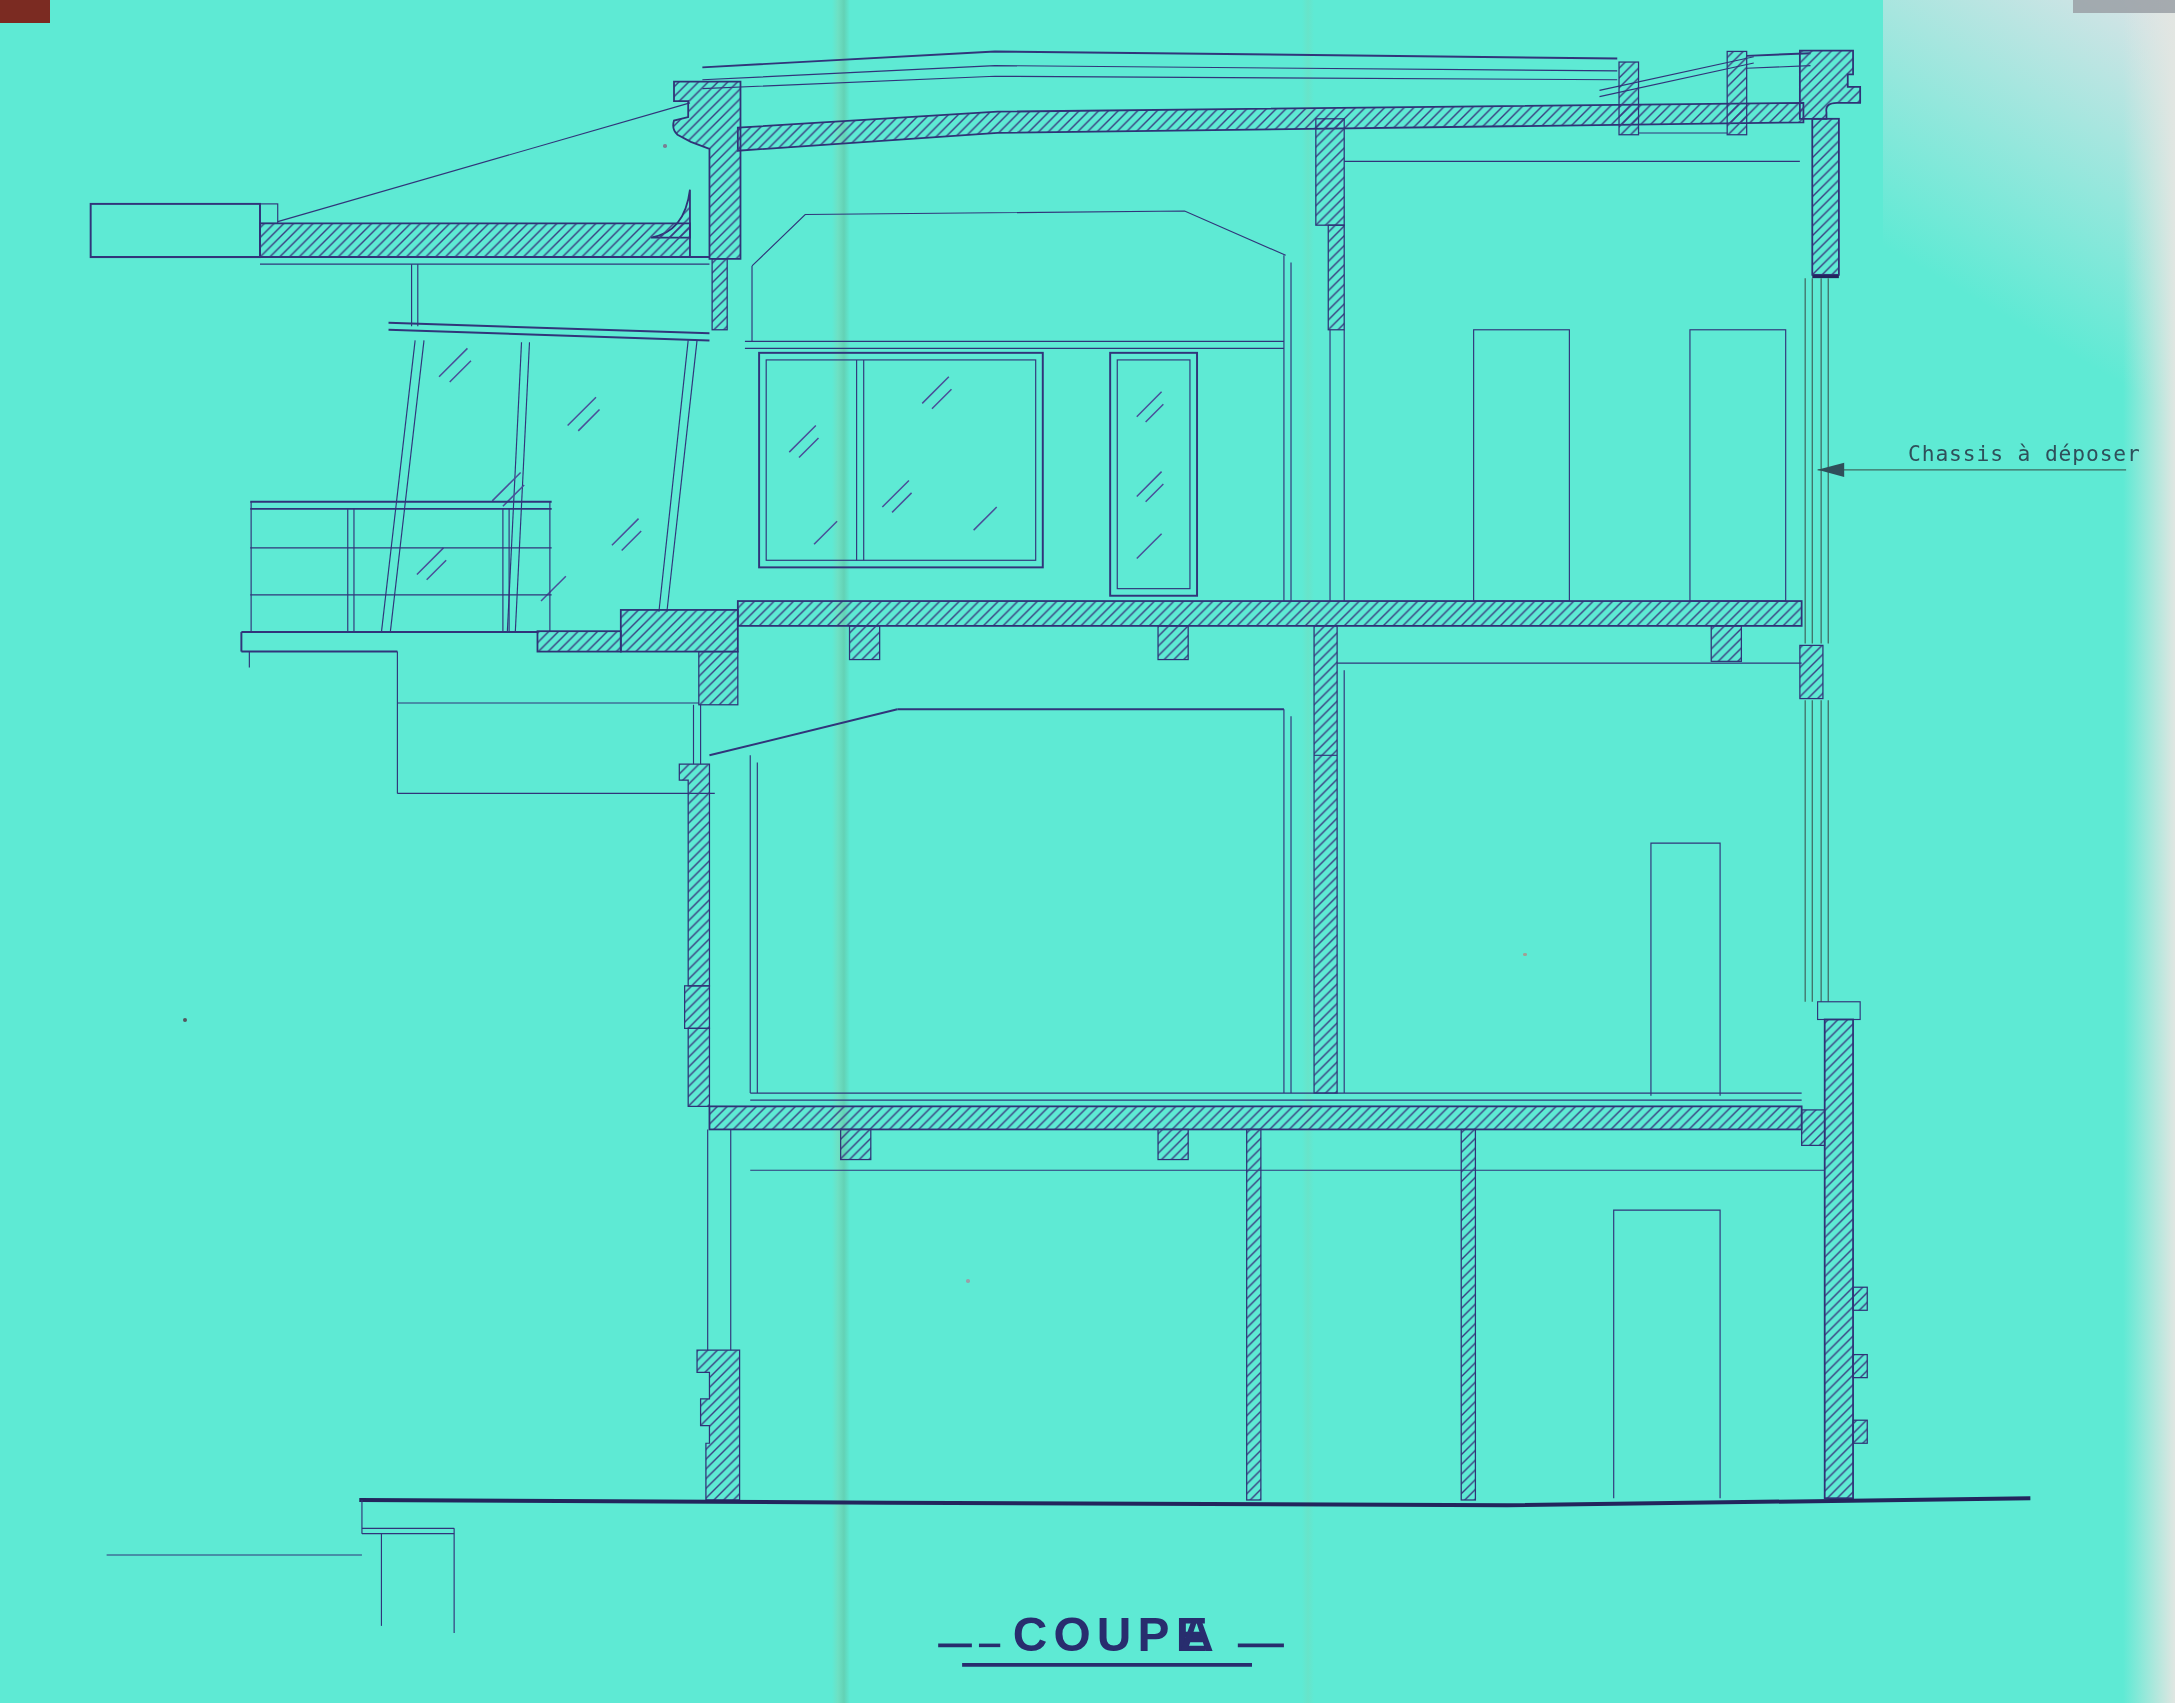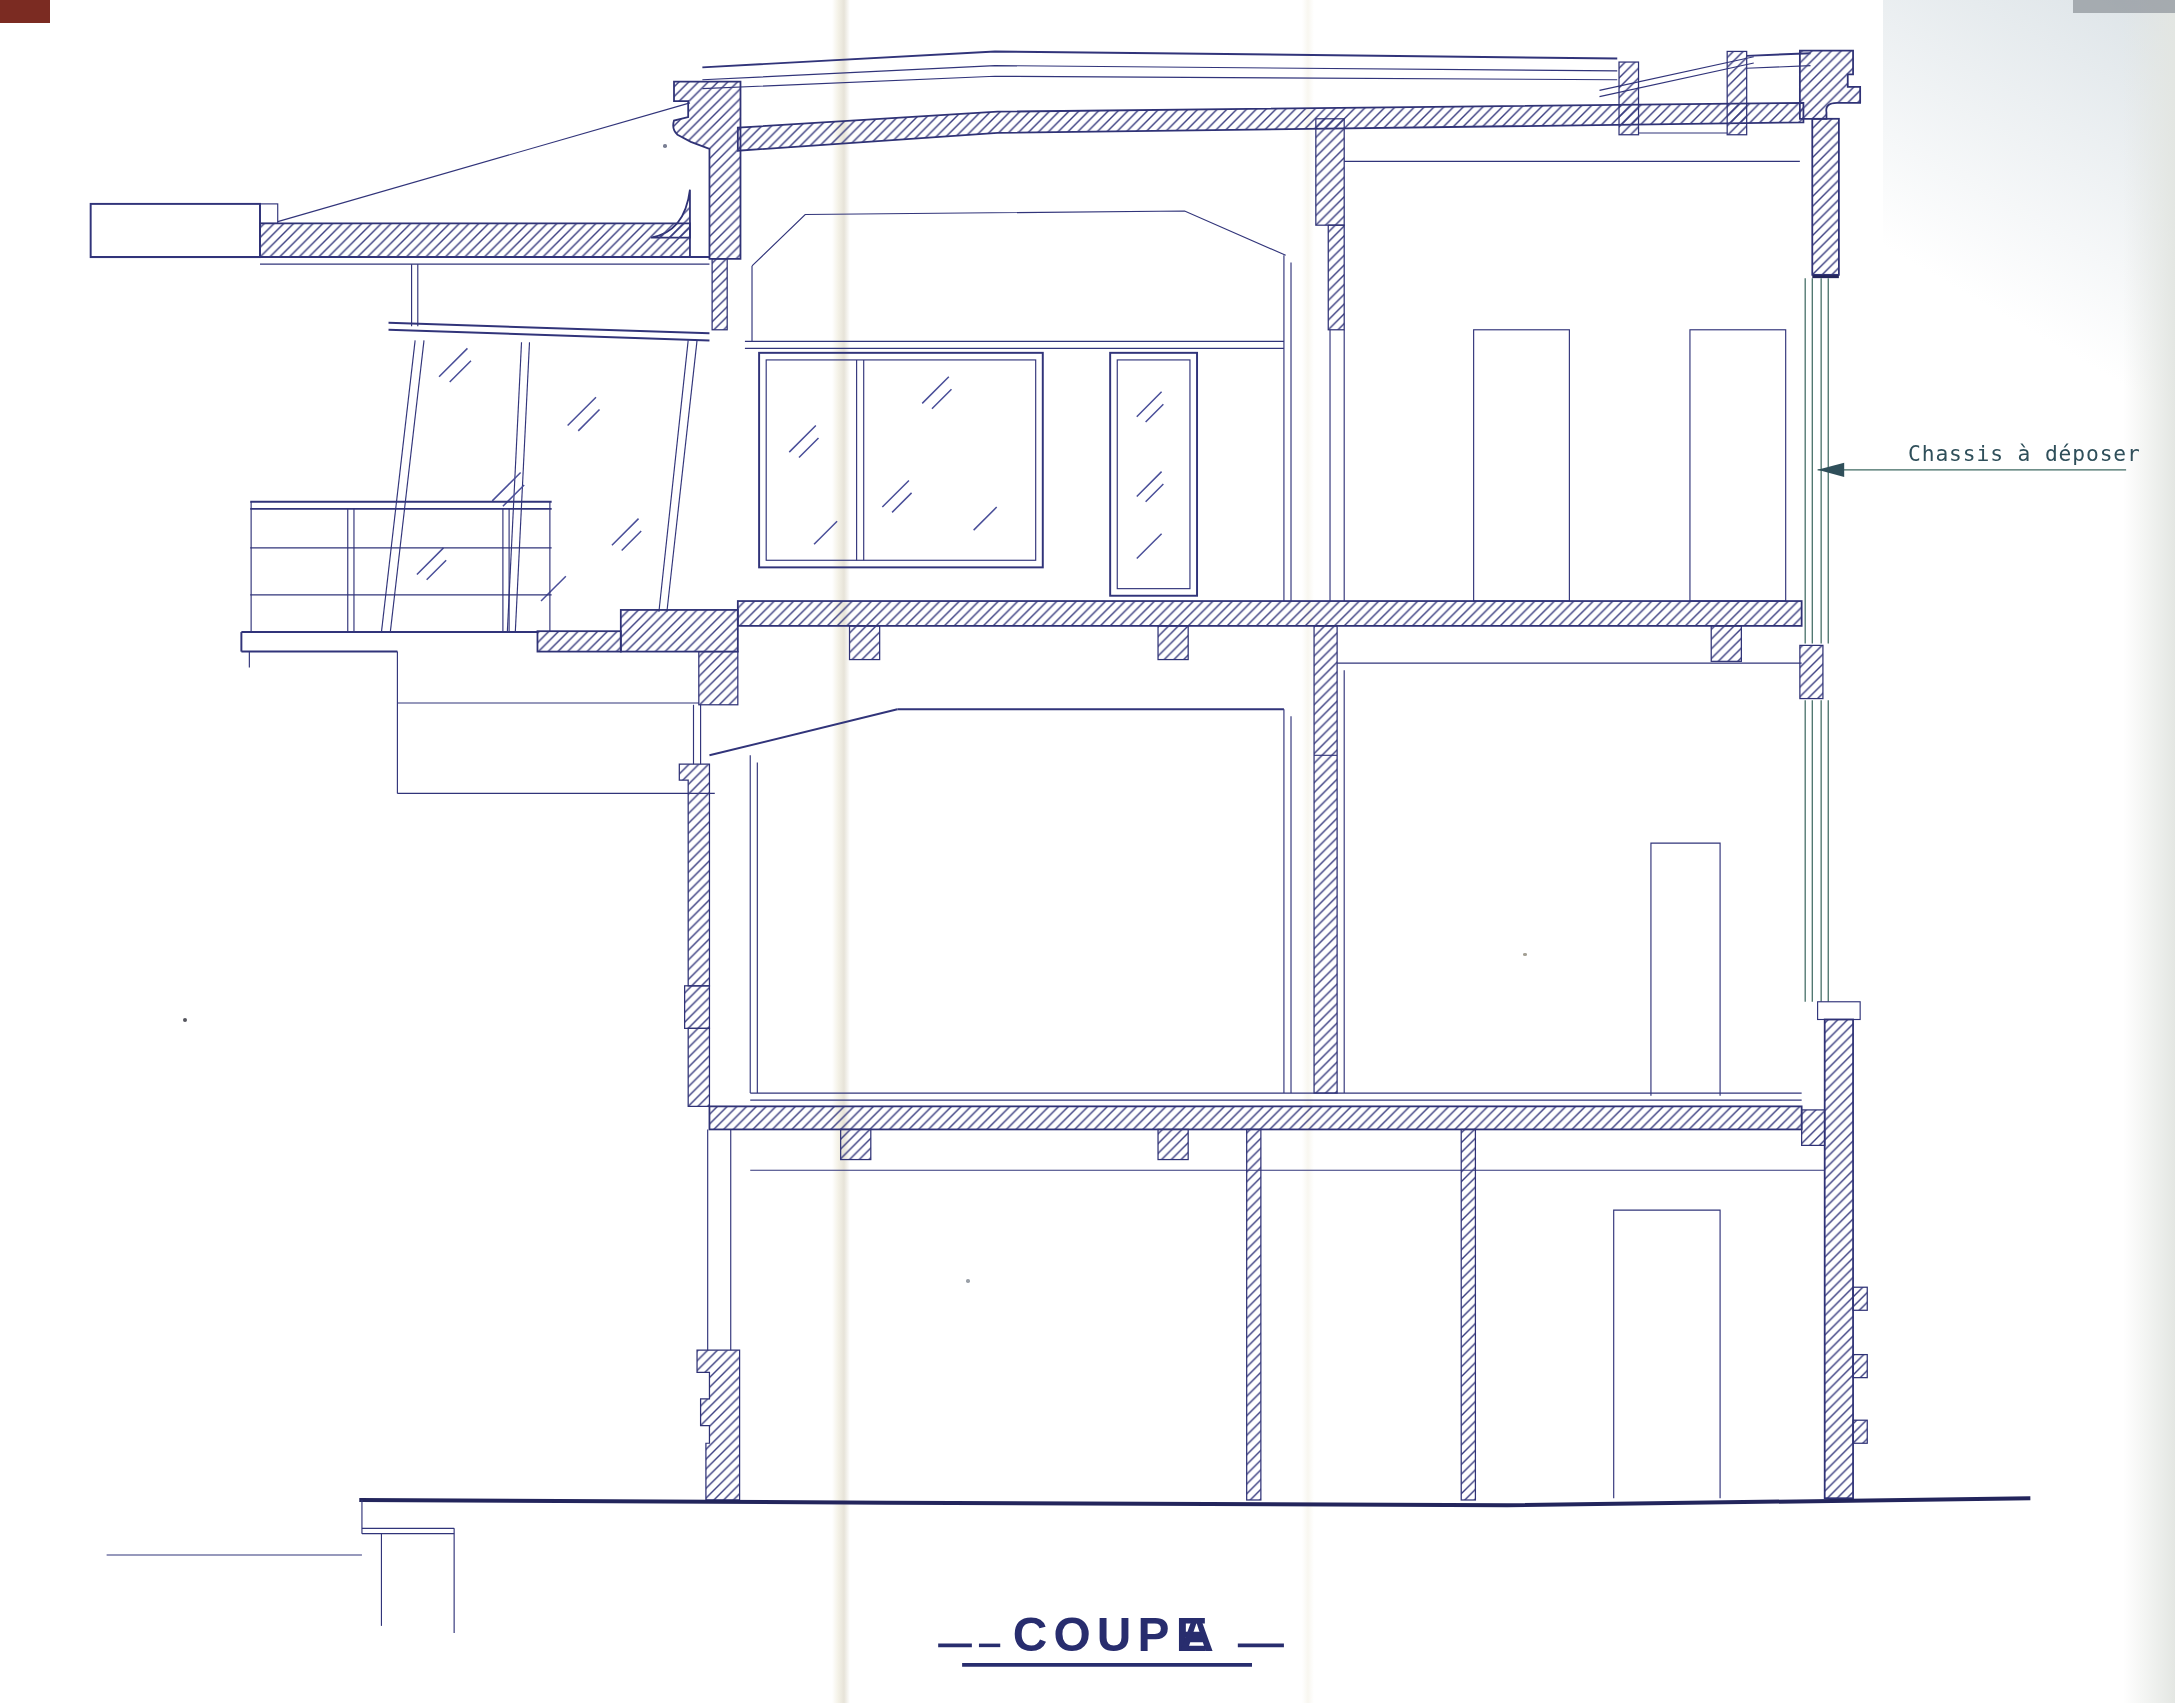--- a/index.html
+++ b/index.html
@@ -1,16 +1,16 @@
 <!DOCTYPE html>
 <html style="font-size:14px"><head>
 <meta charset="utf-8">
 <style>
   html,body{margin:0;padding:0;background:#cfcdc6;}
-  .page{position:relative;width:2176px;height:1703px;background:#ffffff;overflow:hidden;
+  .page{position:relative;width:2176px;height:1703px;background:#5eead4;overflow:hidden;
         font-family:"Liberation Sans", sans-serif;}
   .tint-tr{position:absolute;right:0;top:0;width:293px;height:408px;
            background:linear-gradient(210deg,#dce3e7 0%,rgba(220,227,231,0) 72%);}
   .strip-r{position:absolute;right:0;top:0;width:53px;height:100%;
            background:linear-gradient(90deg,rgba(228,231,227,0),#e3e6e2);}
   .fold1{position:absolute;left:832px;top:0;width:17.7px;height:100%;
          background:linear-gradient(90deg,rgba(190,175,110,0),rgba(190,175,110,.16),rgba(120,100,40,.18),rgba(190,175,110,0));}
   .fold2{position:absolute;left:1302px;top:0;width:12.4px;height:100%;
          background:linear-gradient(90deg,rgba(190,175,110,0),rgba(190,175,110,.10),rgba(190,175,110,0));}
   .mark-red{position:absolute;left:0;top:0;width:50px;height:23px;background:#7b2b22;}

